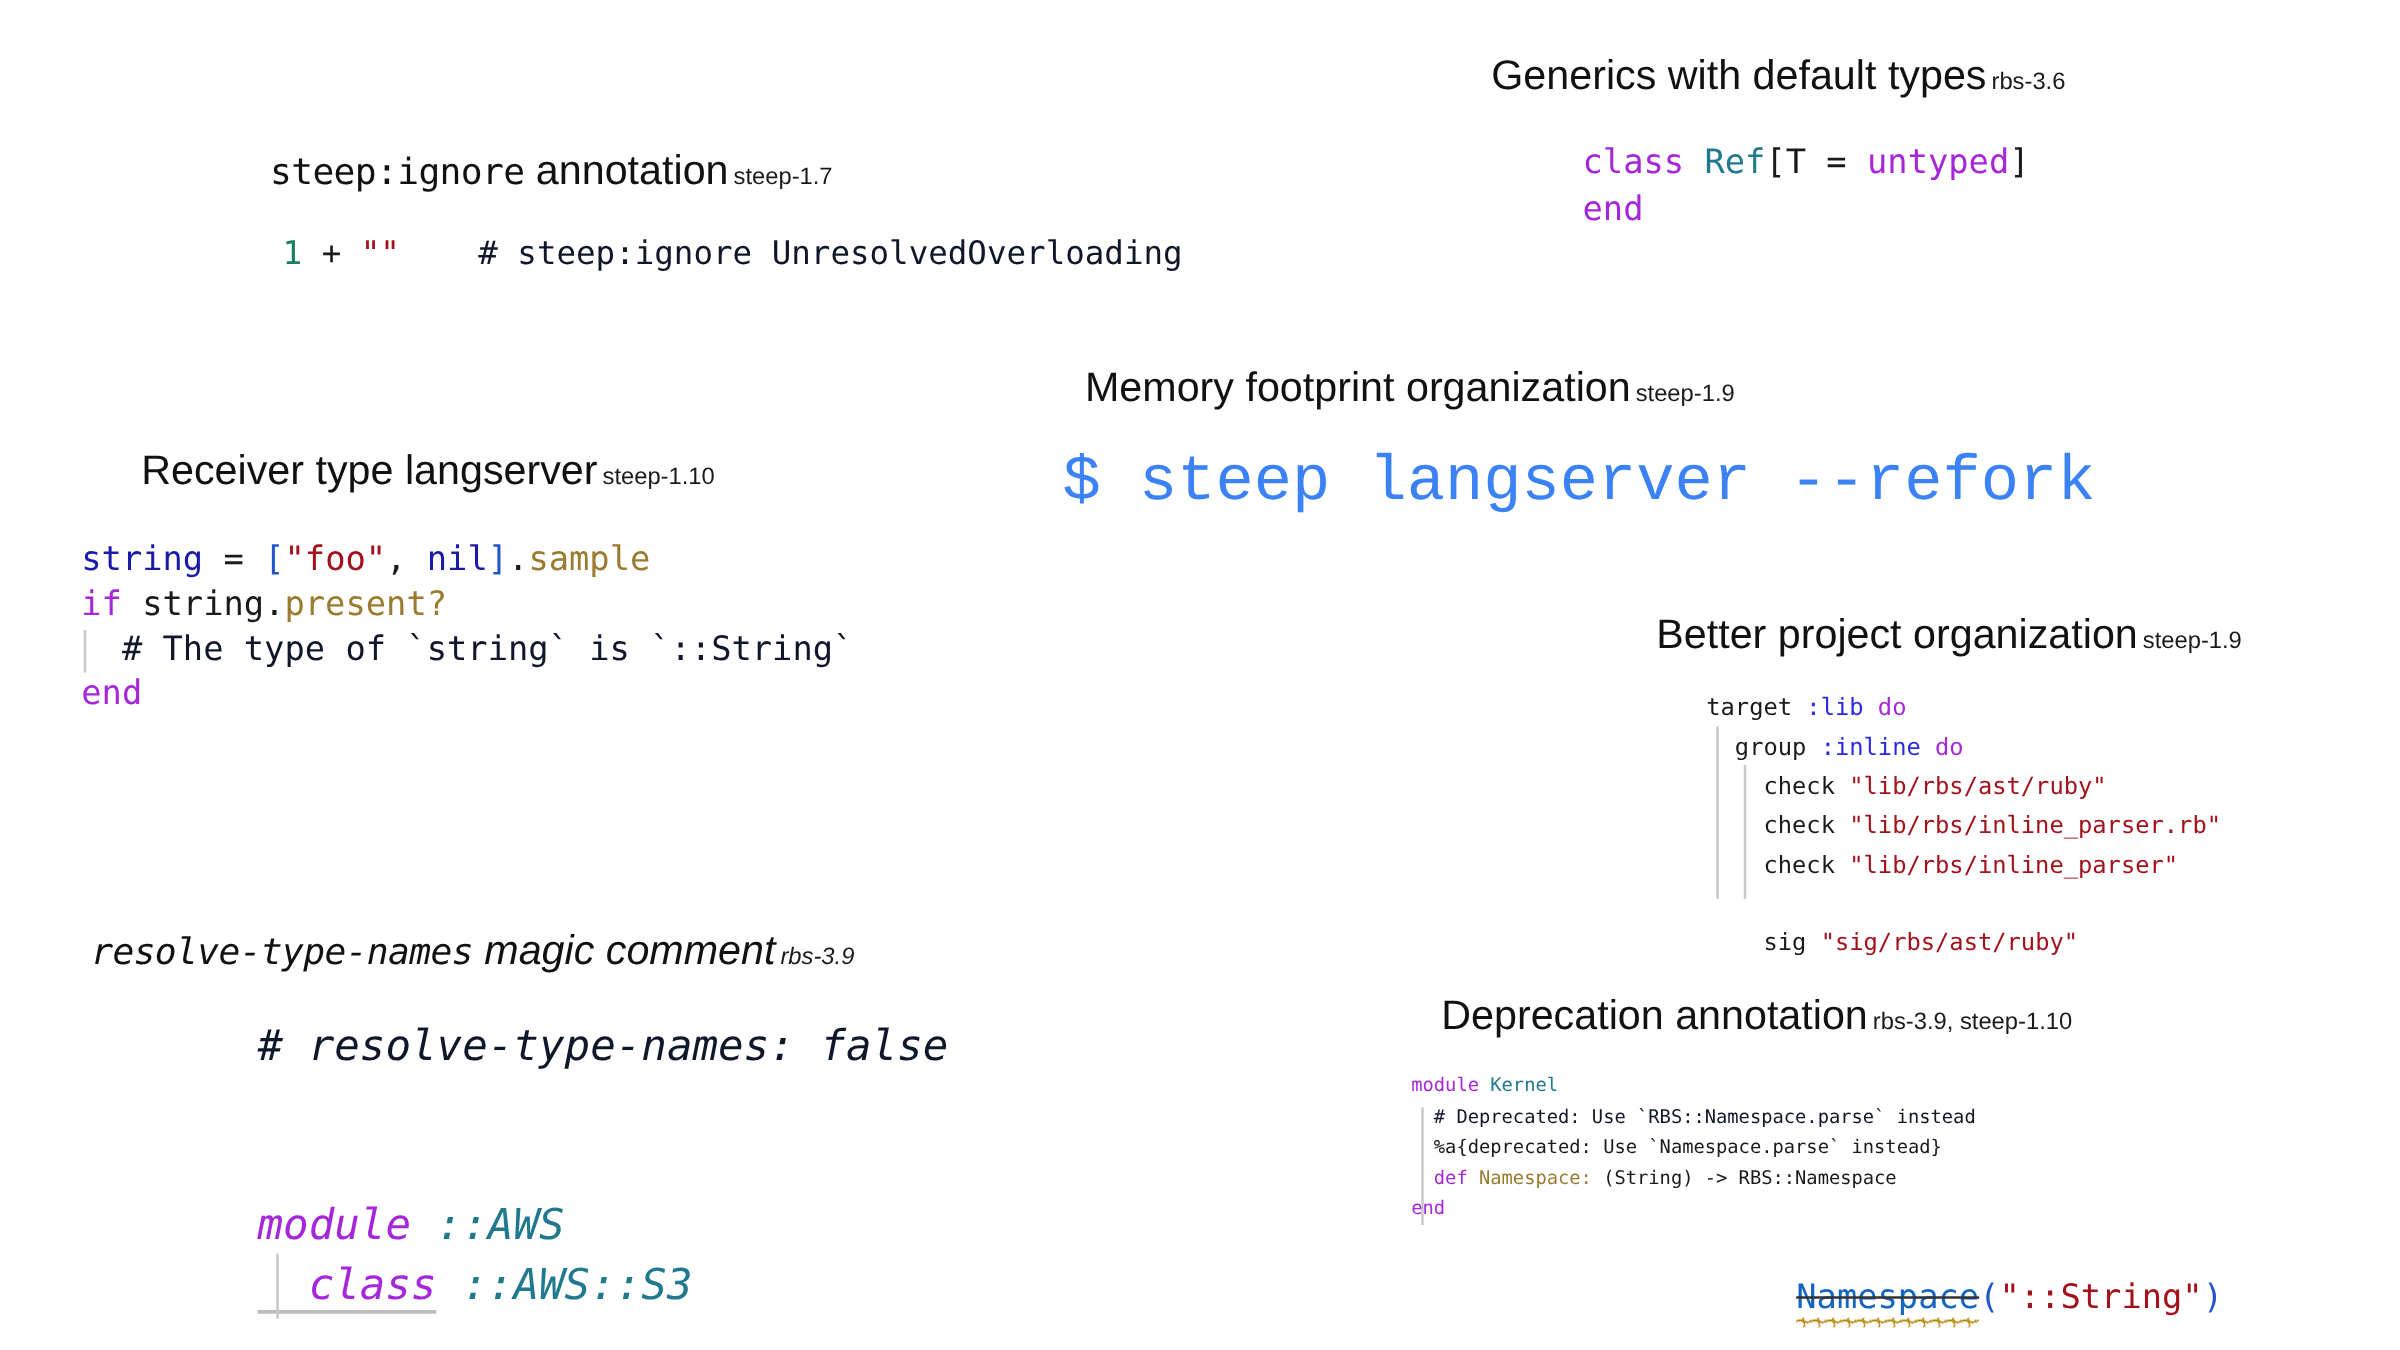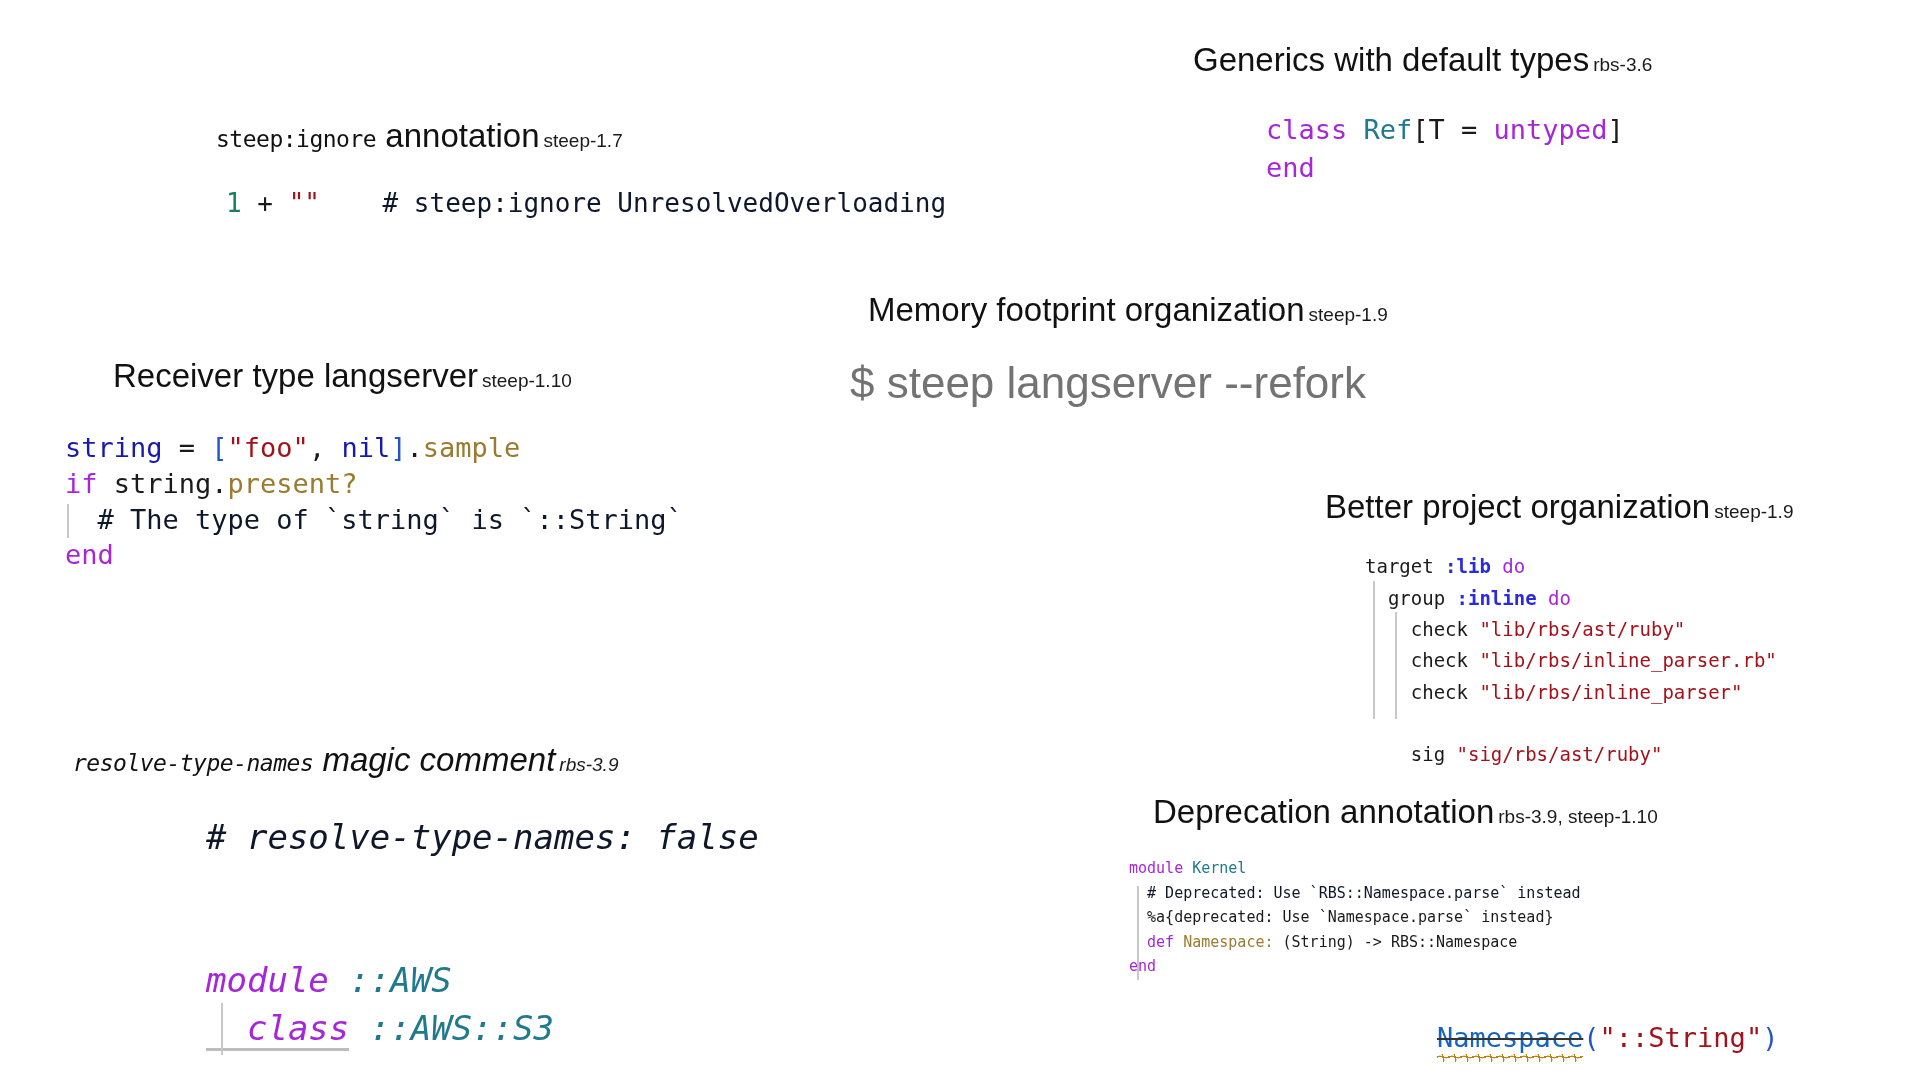--- a/index.html
+++ b/index.html
@@ -22,21 +22,21 @@
   
   .heading {
     font-family: "Liberation Sans", sans-serif;
     font-size: 33px;
     line-height: 1.1;
     color: #111111;
     white-space: nowrap;
   }
   .heading .mono {
     font-family: "DejaVu Sans Mono", "Liberation Mono", monospace;
-    font-size: 23px;
+    font-size: 29px;
     letter-spacing: -0.5px;
   }
   .heading .ver {
     font-size: 19px;
     color: #1a1a1a;
     margin-left: 4px;
   }
 
   
   .code {
@@ -47,21 +47,21 @@
   .code .ln { display: block; position: relative; }
 
   
   .kw      { color: #a626d9; }          
   .const   { color: #20798e; }          
   .str     { color: #a3111b; }          
   .num     { color: #178063; }          
   .cmt     { color: #0f172a; }          
   .var     { color: #1a1aa8; }          
   .brk     { color: #2255cc; }          
-  .sym     { color: #2a2ae0; font-weight: bold; }          
+  .sym     { color: #2a2ae0; }          
   .meth    { color: #9a7b2f; }          
   .plain   { color: #1a1a1a; }
 
   
   .guide {
     position: absolute;
     width: 2px;
     background: #c8c8c8;
   }
 
@@ -88,22 +88,22 @@
 
   
   #sec-steep-ignore          { left: 216px; top: 118px; }
   #sec-steep-ignore .code    { font-size: 26px; margin-top: 34px; margin-left: 10px; }
 
   #sec-generics              { left: 1193px; top: 42px; }
   #sec-generics .code        { font-size: 27px; margin-top: 33px; margin-left: 73px; line-height: 1.38; }
 
   #sec-memory                { left: 868px; top: 292px; }
   #sec-memory .cmdline       {
-      font-family: Liberation Sans, sans-serif;
-      font-size: 44px; margin-top: 30px; margin-left: -18px; color: #737373; white-space: pre;
+      font-family: Liberation Mono, monospace;
+      font-size: 51px; margin-top: 30px; margin-left: -18px; color: #3b82f6; white-space: pre;
   }
 
   #sec-receiver              { left: 113px; top: 358px; }
   #sec-receiver .code        { font-size: 27px; margin-top: 36px; margin-left: -48px; line-height: 1.32; }
 
   #sec-project               { left: 1325px; top: 489px; }
   #sec-project .code         { font-size: 19px; margin-top: 26px; margin-left: 40px; line-height: 1.65; }
 
   #sec-resolve               { left: 73px; top: 742px; font-style: italic; }
   #sec-resolve .code         { font-size: 34px; margin-top: 36px; margin-left: 133px; line-height: 1.4; }

